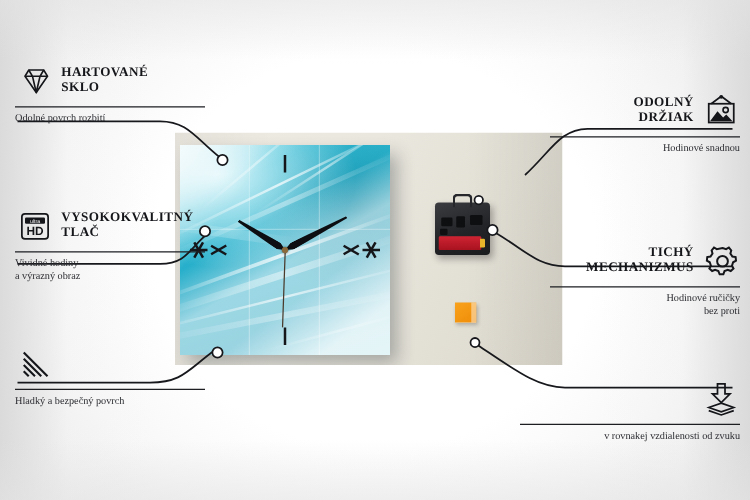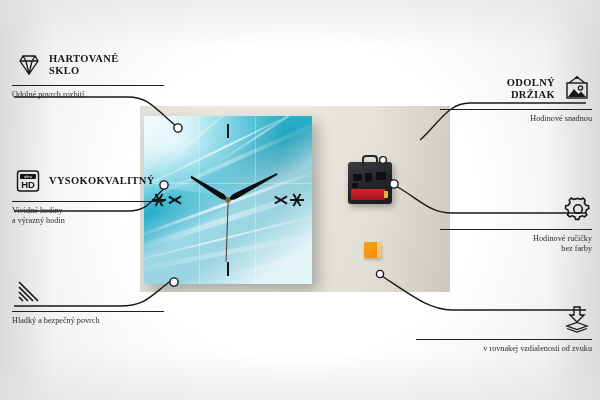--- a/index.html
+++ b/index.html
@@ -204,25 +204,26 @@
       <span class="ficon">
         <svg width="28" height="26" viewBox="0 0 28 26">
           <rect x="3.5" y="3" width="21" height="20" rx="2.5" fill="none" stroke="#15161a" stroke-width="1.4"></rect>
           <rect x="6" y="6" width="16" height="5" rx="1" fill="#15161a"></rect>
           <text x="14" y="10.3" font-family="Liberation Sans, sans-serif" font-size="4.2" fill="#fff" text-anchor="middle">ultra</text>
           <text x="14" y="20" font-family="Liberation Sans, sans-serif" font-size="9.5" font-weight="bold" fill="#15161a" text-anchor="middle">HD</text>
         </svg>
       </span>
       <div>
         <div class="ftitle">VYSOKOKVALITNÝ</div>
+        <div class="ftitle">TLAČ</div>
       </div>
     </div>
     <div class="rule"></div>
     <div class="fdesc">Vividné hodiny</div>
-    <div class="fdesc">a výrazný hodin</div>
+    <div class="fdesc">a výrazný obraz</div>
   </div>
 
   <div class="feat left" id="f3">
     <div class="fhead">
       <span class="ficon">
         <svg width="26" height="24" viewBox="0 0 26 24" stroke="#15161a" stroke-width="1.7" fill="none">
           <path d="M3,3 L22,22 M3,8 L17,22 M3,13 L12,22 M3,18 L7,22"></path>
         </svg>
       </span>
     </div>
@@ -251,24 +252,28 @@
   </div>
 
   <div class="feat right" id="f5">
     <div class="fhead">
       <span class="ficon">
         <svg width="28" height="28" viewBox="0 0 28 28" fill="none" stroke="#15161a" stroke-width="1.6">
           <path d="M14,3.4 l2.9,.9 2.2,-1.3 1.9,2.3 -.7,2.5 1.6,2.4 2.6,.4 .3,3 -2.3,1.2 -.9,2.7 1.2,2.3 -2.2,2 -2.4,-1 -2.6,1.1 -.9,2.5 -3,0 -1,-2.5 -2.6,-1.1 -2.4,1 -2.2,-2 1.2,-2.3 -.9,-2.7 -2.3,-1.2 .3,-3 2.6,-.4 1.6,-2.4 -.7,-2.5 1.9,-2.3 2.2,1.3 Z"></path>
           <circle cx="14" cy="14" r="4.3"></circle>
         </svg>
       </span>
+      <div>
+        <div class="ftitle">TICHÝ</div>
+        <div class="ftitle">MECHANIZMUS</div>
+      </div>
     </div>
     <div class="rule"></div>
     <div class="fdesc">Hodinové ručičky</div>
-    <div class="fdesc">bez farby</div>
+    <div class="fdesc">bez proti</div>
   </div>
 
   <div class="feat right wide" id="f6">
     <div class="fhead">
       <span class="ficon">
         <svg width="30" height="28" viewBox="0 0 30 28" fill="none" stroke="#15161a" stroke-width="1.3">
           <path d="M12,2 h6 v8 h4 l-7,7 -7,-7 h4 Z" stroke-width="1.4"></path>
           <path d="M15,17.5 L25,21 L15,24.5 L5,21 Z"></path>
           <path d="M5,23.5 L15,27 L25,23.5"></path>
         </svg>

